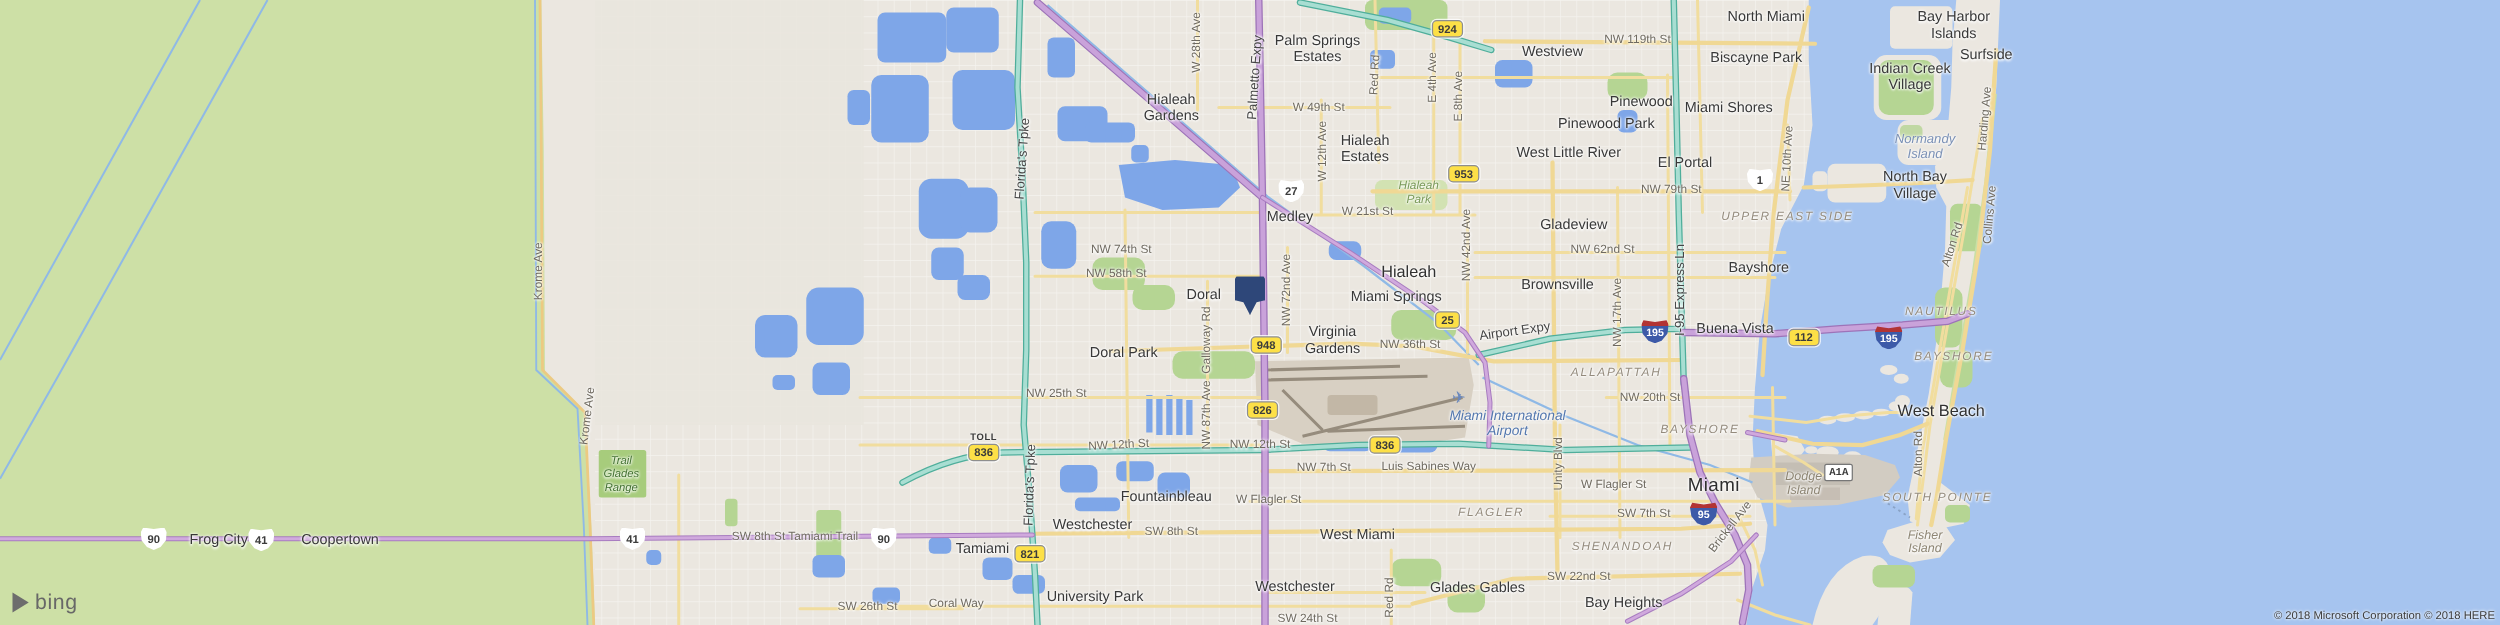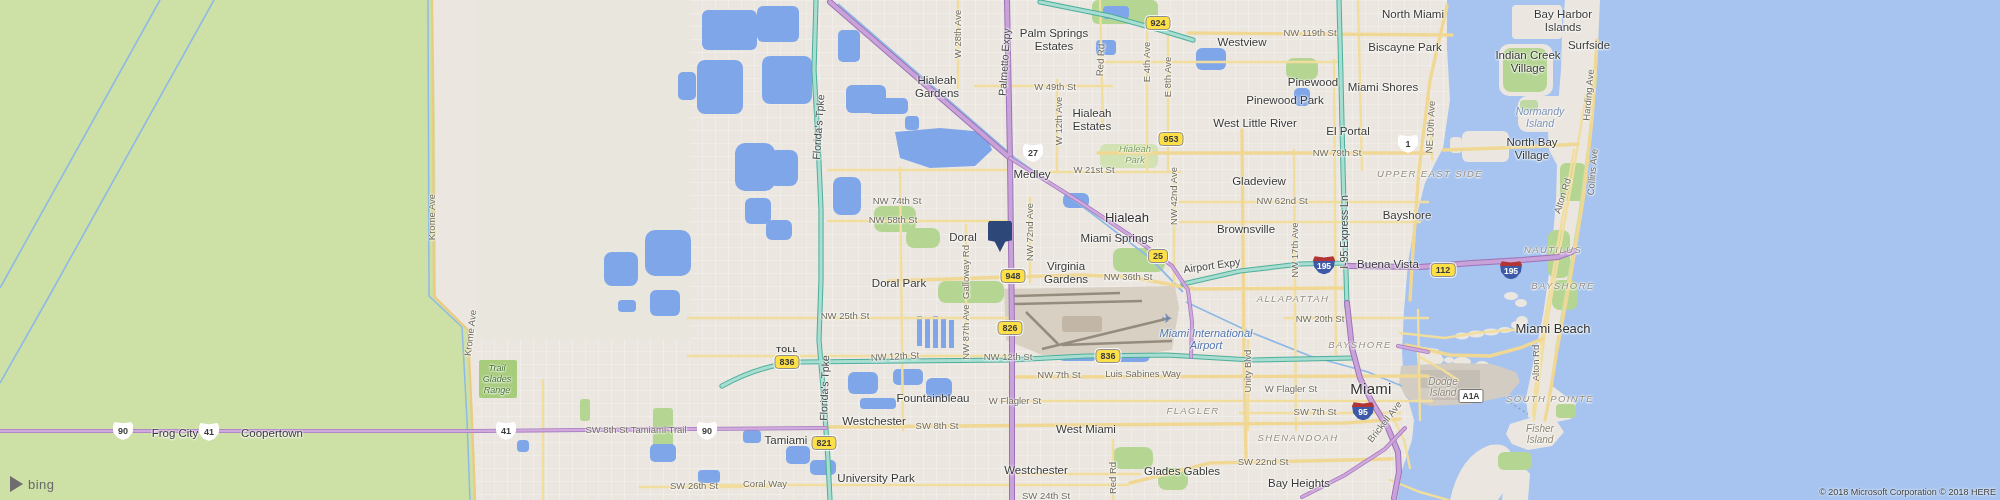--- a/index.html
+++ b/index.html
@@ -30,21 +30,21 @@
       background:linear-gradient(180deg,#b23434 0 27%,#3d5aa8 27% 100%);
       clip-path:polygon(8% 4%,50% 11%,92% 4%,100% 24%,95% 60%,74% 90%,50% 100%,26% 90%,5% 60%,0 24%);}
   .ta{background:#fff;border:1px solid #777;border-radius:2px;font-size:8.5px;padding:1px 3px;}
   .tolltag{font-weight:bold;font-size:7.5px;color:#3a3a3a;letter-spacing:.5px;margin-bottom:1px;
            text-shadow:0 0 2px #fff;}
   .pin{position:absolute;width:24px;height:31px;background:#2e4779;transform:translate(-50%,0);
        clip-path:polygon(5% 0,95% 0,100% 7%,100% 62%,72% 67%,50% 100%,28% 67%,0 62%,0 7%);
        box-shadow:0 1px 2px rgba(0,0,0,.4);}
   .logo{position:absolute;left:10px;bottom:8px;display:flex;align-items:center;gap:5px;}
   .bglyph{width:0;height:0;border-left:13px solid #6d6d6d;border-top:8px solid transparent;border-bottom:8px solid transparent;}
-  .logotext{font-size:13px;color:#686868;letter-spacing:.5px;}
+  .logotext{font-size:17px;color:#686868;letter-spacing:.5px;}
   .copy{position:absolute;right:4px;bottom:3px;font-size:9px;color:#3b3b3b;text-shadow:0 0 2px #fff,0 0 3px #fff;}
 </style>
 </head>
 <body>
 
 <div id="map">
   <svg width="2000" height="500" viewBox="0 0 2000 500">
     <defs>
       <pattern id="grid" width="13" height="13" patternUnits="userSpaceOnUse">
         <path d="M0,0H13M0,0V13" stroke="rgba(255,255,255,.5)" stroke-width="1" fill="none"></path>
@@ -255,21 +255,21 @@
 Village</div>
       <div class="lbl town" style="left: 933px; top: 398px; transform: translate(-50%, -50%);">Fountainbleau</div>
       <div class="lbl town" style="left: 874px; top: 421px; transform: translate(-50%, -50%);">Westchester</div>
       <div class="lbl town" style="left: 786px; top: 440px; transform: translate(-50%, -50%);">Tamiami</div>
       <div class="lbl town" style="left: 1036px; top: 470px; transform: translate(-50%, -50%);">Westchester</div>
       <div class="lbl town" style="left: 876px; top: 478px; transform: translate(-50%, -50%);">University Park</div>
       <div class="lbl town" style="left: 1086px; top: 429px; transform: translate(-50%, -50%);">West Miami</div>
       <div class="lbl town" style="left: 1182px; top: 471px; transform: translate(-50%, -50%);">Glades Gables</div>
       <div class="lbl town" style="left: 1299px; top: 483px; transform: translate(-50%, -50%);">Bay Heights</div>
       <div class="lbl city" style="left: 1371px; top: 389px; transform: translate(-50%, -50%);">Miami</div>
-      <div class="lbl city2" style="left: 1553px; top: 329px; transform: translate(-50%, -50%);">Miami Beach</div>
+      <div class="lbl city2" style="left: 1553px; top: 329px; transform: translate(-50%, -50%);">West Beach</div>
       <div class="lbl town" style="left: 175px; top: 433px; transform: translate(-50%, -50%);">Frog City</div>
       <div class="lbl town" style="left: 272px; top: 433px; transform: translate(-50%, -50%);">Coopertown</div>
       <div class="lbl street" style="left: 1055px; top: 87px; transform: translate(-50%, -50%);">W 49th St</div>
       <div class="lbl street" style="left: 1310px; top: 33px; transform: translate(-50%, -50%);">NW 119th St</div>
       <div class="lbl street" style="left: 1337px; top: 153px; transform: translate(-50%, -50%);">NW 79th St</div>
       <div class="lbl street" style="left: 897px; top: 170px; transform: translate(-50%, -50%); margin-top: 31px;">NW 74th St</div>
       <div class="lbl street" style="left: 1094px; top: 170px; transform: translate(-50%, -50%);">W 21st St</div>
       <div class="lbl street" style="left: 1282px; top: 201px; transform: translate(-50%, -50%);">NW 62nd St</div>
       <div class="lbl street" style="left: 893px; top: 220px; transform: translate(-50%, -50%); text-align: right;">NW 58th St</div>
       <div class="lbl street" style="left: 1128px; top: 277px; transform: translate(-50%, -50%);">NW 36th St</div>
@@ -384,21 +384,21 @@
       </div>
       <div class="shwrap" style="left: 707px; top: 431px;">
         <div class="sh tu">90</div>
       </div>
       <div class="shwrap" style="left: 824px; top: 443px;">
         <div class="sh ts">821</div>
       </div>
       <div class="shwrap" style="left: 1363px; top: 411px;">
         <div class="sh ti">95</div>
       </div>
-      <div class="shwrap" style="left: 1471px; top: 396px;">
+      <div class="shwrap" style="left: 1471px; top: 378px; font-family: Liberation Mono, monospace;">
         <div class="sh ta">A1A</div>
       </div>
     </div>
   <div id="icons">
       <span class="icon" style="left: 1167px; top: 318px; color: rgb(106, 136, 189); font-size: 13px;">✈</span>
     </div>
 
   <div class="pin" style="left: 1000px; top: 221px;"></div>
 
   <div class="logo">

